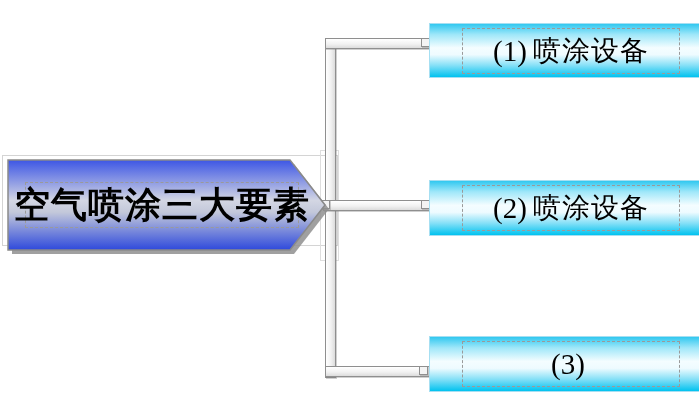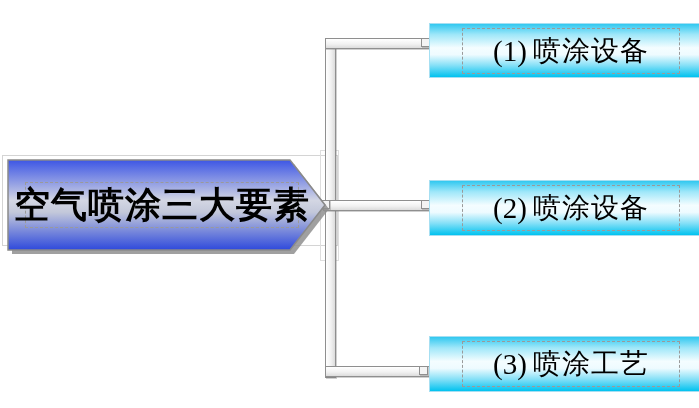--- a/index.html
+++ b/index.html
@@ -101,17 +101,16 @@
   <div class="branch" style="top:180px;height:54px;">
     <div class="tframe">
       <span class="num">(2)</span>
       <span class="lbl">喷涂设备</span>
     </div>
   </div>
 
   <div class="branch" style="top:336px;height:54px;">
     <div class="tframe">
       <span class="num">(3)</span>
-      <span class="lbl">喷涂工艺</span>
     </div>
   </div>
 
 </div>
 
 </body></html>

